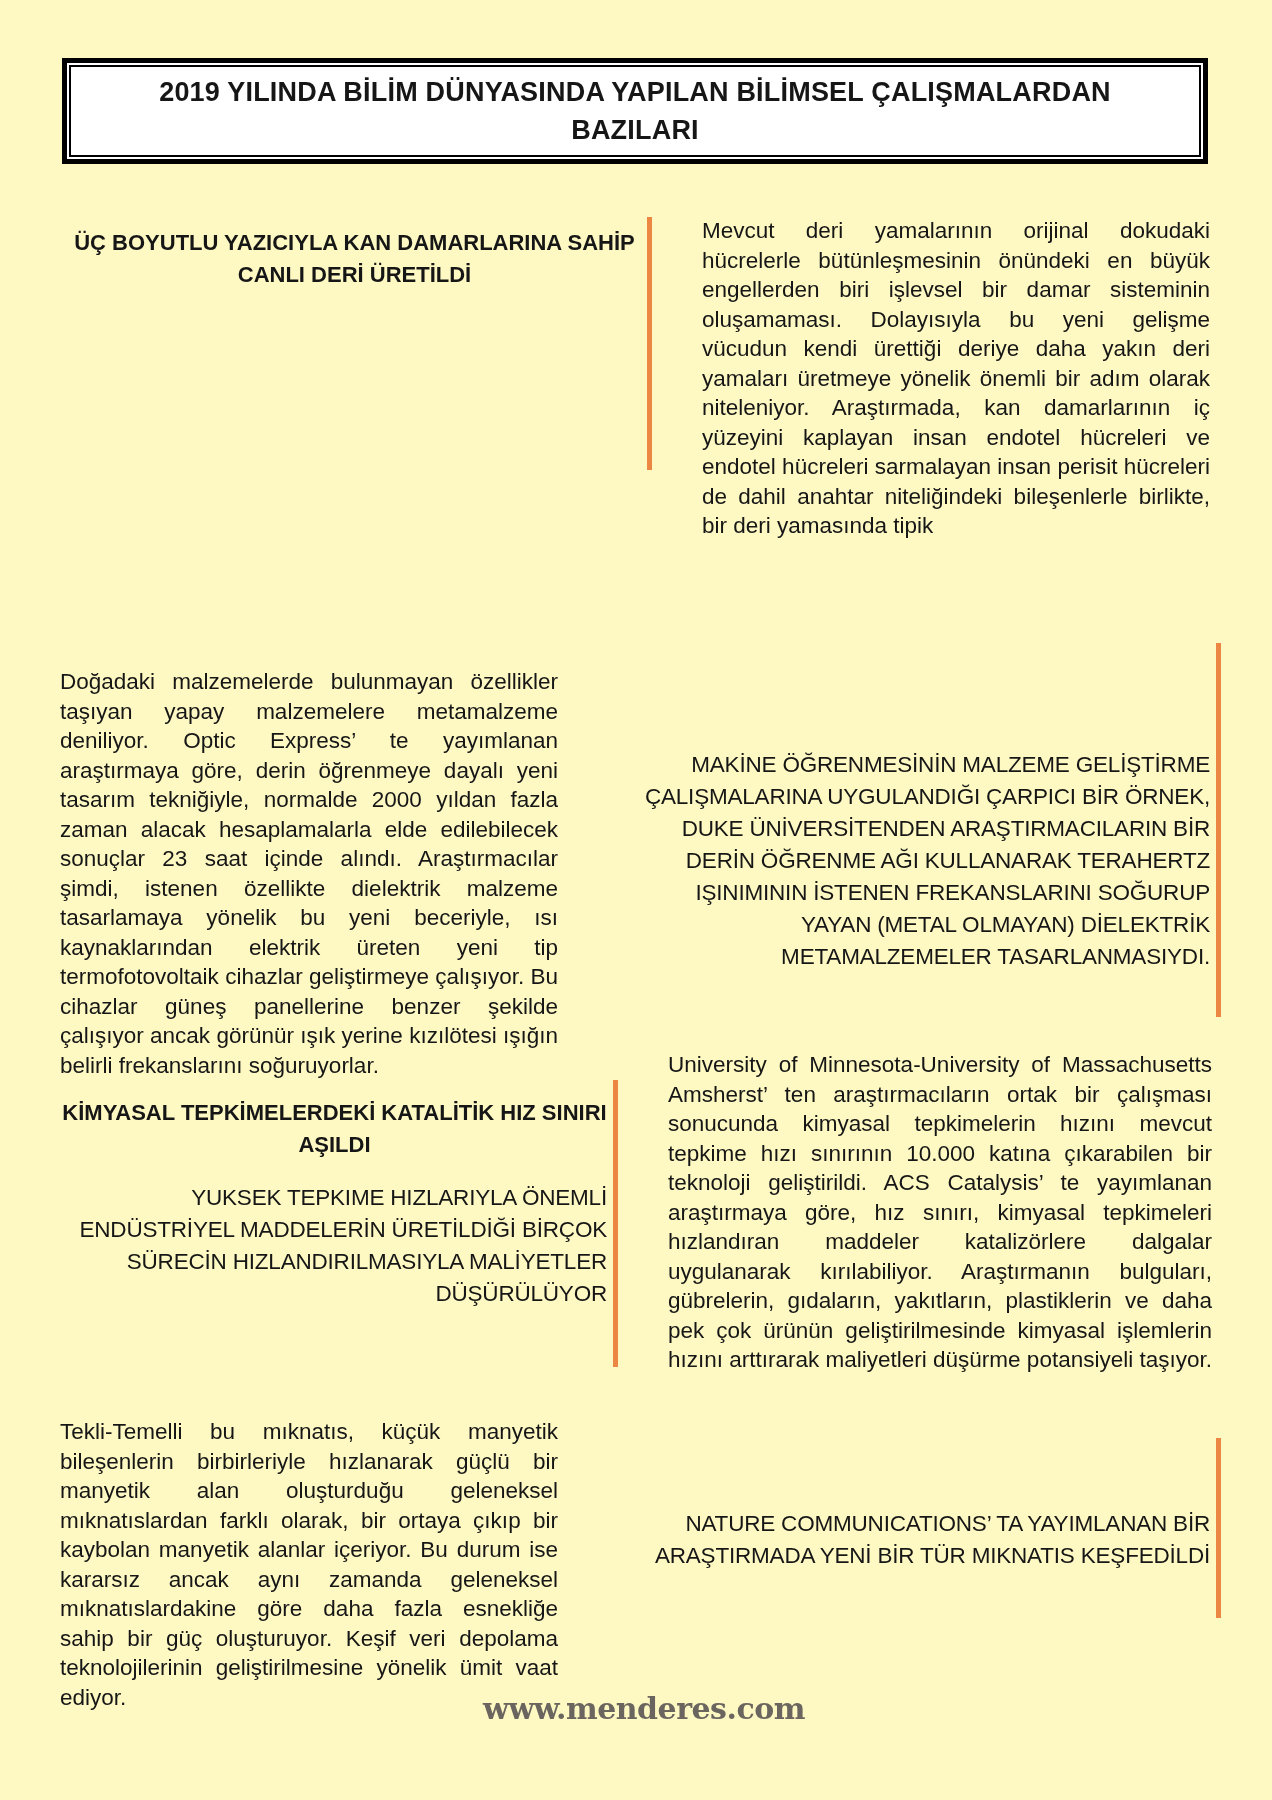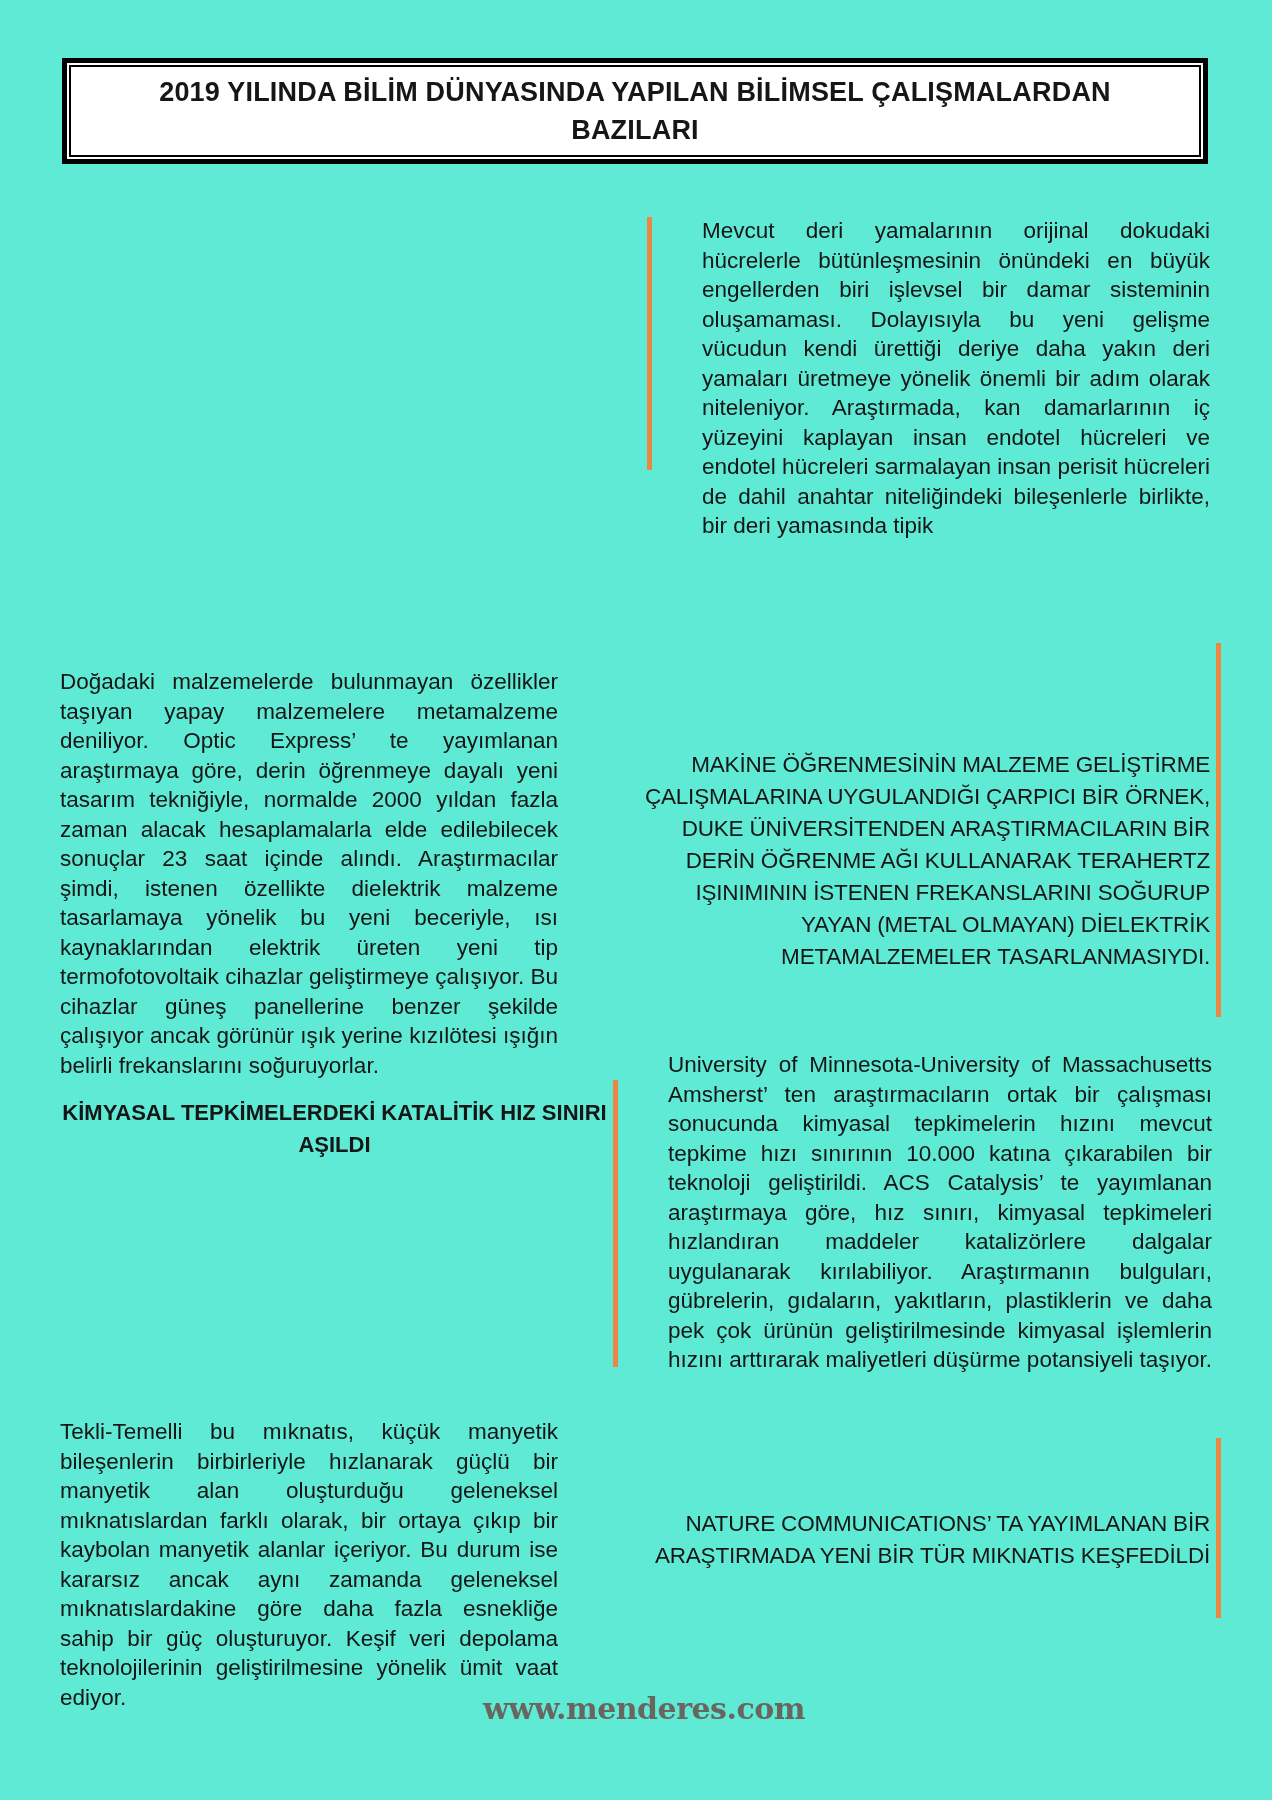--- a/index.html
+++ b/index.html
@@ -1,20 +1,20 @@
 <!DOCTYPE html>
 <html lang="tr"><head>
 <meta charset="utf-8">
 <style>
   html,body{margin:0;padding:0;background:#e8e8e8;}
   .page{
     position:relative;
     width:1272px;height:1800px;
     margin:0 auto;
-    background:#5eead4;
+    background:#fef9c3;
     font-family:"Liberation Sans", sans-serif;
     color:#161616;
     overflow:hidden;
   }
   .abs{position:absolute;}
   
   .title-box{
     left:62px;top:58px;width:1146px;height:106px;
     border:5px solid #000;
     box-sizing:border-box;
@@ -72,28 +72,30 @@
 <body>
 
 <div class="page" style="--accent: #EC8743; --footer-color: #6B655F; color: rgb(22, 22, 22);">
 
   <div class="abs title-box">
     <div class="title-box-inner">
       <div class="page-title">2019 YILINDA BİLİM DÜNYASINDA YAPILAN BİLİMSEL ÇALIŞMALARDAN BAZILARI</div>
     </div>
   </div>
 
+  <div class="abs art-heading" style="left:62px;top:227px;width:585px;">ÜÇ BOYUTLU YAZICIYLA KAN DAMARLARINA SAHİP CANLI DERİ ÜRETİLDİ</div>
   <div class="abs vbar" style="left:647px;top:217px;height:253px;"></div>
   <div class="abs body-text" style="left:702px;top:216px;width:508px;">Mevcut deri yamalarının orijinal dokudaki hücrelerle bütünleşmesinin önündeki en büyük engellerden biri işlevsel bir damar sisteminin oluşamaması. Dolayısıyla bu yeni gelişme vücudun kendi ürettiği deriye daha yakın deri yamaları üretmeye yönelik önemli bir adım olarak niteleniyor. Araştırmada, kan damarlarının iç yüzeyini kaplayan insan endotel hücreleri ve endotel hücreleri sarmalayan insan perisit hücreleri de dahil anahtar niteliğindeki bileşenlerle birlikte, bir deri yamasında tipik</div>
 
   <div class="abs body-text" style="left:60px;top:667px;width:498px;">Doğadaki malzemelerde bulunmayan özellikler taşıyan yapay malzemelere metamalzeme deniliyor. Optic Express’ te yayımlanan araştırmaya göre, derin öğrenmeye dayalı yeni tasarım tekniğiyle, normalde 2000 yıldan fazla zaman alacak hesaplamalarla elde edilebilecek sonuçlar 23 saat içinde alındı. Araştırmacılar şimdi, istenen özellikte dielektrik malzeme tasarlamaya yönelik bu yeni beceriyle, ısı kaynaklarından elektrik üreten yeni tip termofotovoltaik cihazlar geliştirmeye çalışıyor. Bu cihazlar güneş panellerine benzer şekilde çalışıyor ancak görünür ışık yerine kızılötesi ışığın belirli frekanslarını soğuruyorlar.</div>
   <div class="abs art-sub" style="left:640px;top:749px;width:570px;">MAKİNE ÖĞRENMESİNİN MALZEME GELİŞTİRME ÇALIŞMALARINA UYGULANDIĞI ÇARPICI BİR ÖRNEK, DUKE ÜNİVERSİTENDEN ARAŞTIRMACILARIN BİR DERİN ÖĞRENME AĞI KULLANARAK TERAHERTZ IŞINIMININ İSTENEN FREKANSLARINI SOĞURUP YAYAN (METAL OLMAYAN) DİELEKTRİK METAMALZEMELER TASARLANMASIYDI.</div>
   <div class="abs vbar" style="left:1216px;top:643px;height:374px;"></div>
 
   <div class="abs art-heading" style="left:62px;top:1097px;width:545px;">KİMYASAL TEPKİMELERDEKİ KATALİTİK HIZ SINIRI AŞILDI</div>
+  <div class="abs art-sub" style="left:45px;top:1182px;width:562px;">YUKSEK TEPKIME HIZLARIYLA ÖNEMLİ ENDÜSTRİYEL MADDELERİN ÜRETİLDİĞİ BİRÇOK SÜRECİN HIZLANDIRILMASIYLA MALİYETLER DÜŞÜRÜLÜYOR</div>
   <div class="abs vbar" style="left:613px;top:1080px;height:287px;"></div>
   <div class="abs body-text" style="left:668px;top:1050px;width:544px;">University of Minnesota-University of Massachusetts Amsherst’ ten araştırmacıların ortak bir çalışması sonucunda kimyasal tepkimelerin hızını mevcut tepkime hızı sınırının 10.000 katına çıkarabilen bir teknoloji geliştirildi. ACS Catalysis’ te yayımlanan araştırmaya göre, hız sınırı, kimyasal tepkimeleri hızlandıran maddeler katalizörlere dalgalar uygulanarak kırılabiliyor. Araştırmanın bulguları, gübrelerin, gıdaların, yakıtların, plastiklerin ve daha pek çok ürünün geliştirilmesinde kimyasal işlemlerin hızını arttırarak maliyetleri düşürme potansiyeli taşıyor.</div>
 
   <div class="abs body-text" style="left:60px;top:1417px;width:498px;">Tekli-Temelli bu mıknatıs, küçük manyetik bileşenlerin birbirleriyle hızlanarak güçlü bir manyetik alan oluşturduğu geleneksel mıknatıslardan farklı olarak, bir ortaya çıkıp bir kaybolan manyetik alanlar içeriyor. Bu durum ise kararsız ancak aynı zamanda geleneksel mıknatıslardakine göre daha fazla esnekliğe sahip bir güç oluşturuyor. Keşif veri depolama teknolojilerinin geliştirilmesine yönelik ümit vaat ediyor.</div>
   <div class="abs art-sub" style="left:640px;top:1508px;width:570px;">NATURE COMMUNICATIONS’ TA YAYIMLANAN BİR ARAŞTIRMADA YENİ BİR TÜR MIKNATIS KEŞFEDİLDİ</div>
   <div class="abs vbar" style="left:1216px;top:1438px;height:180px;"></div>
 
   <div class="abs footer">www.menderes.com</div>
 
 </div>

